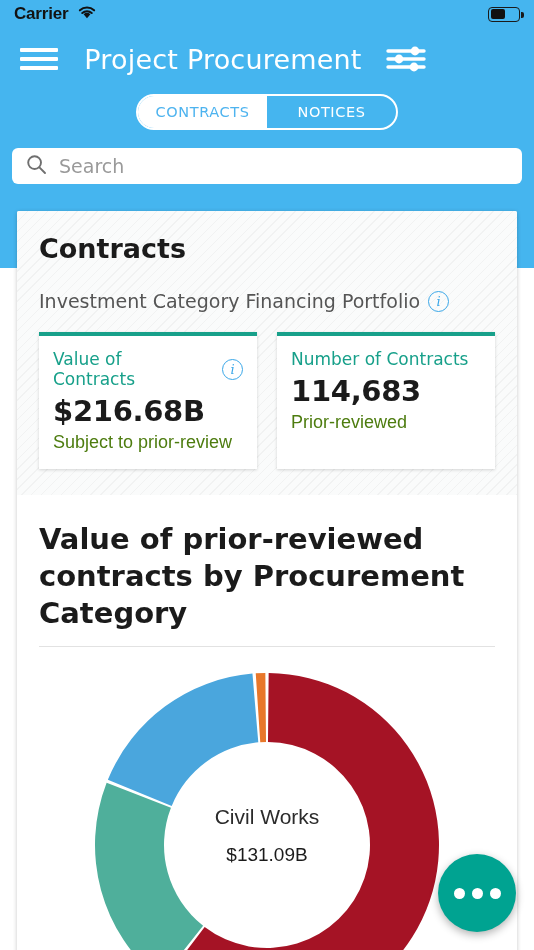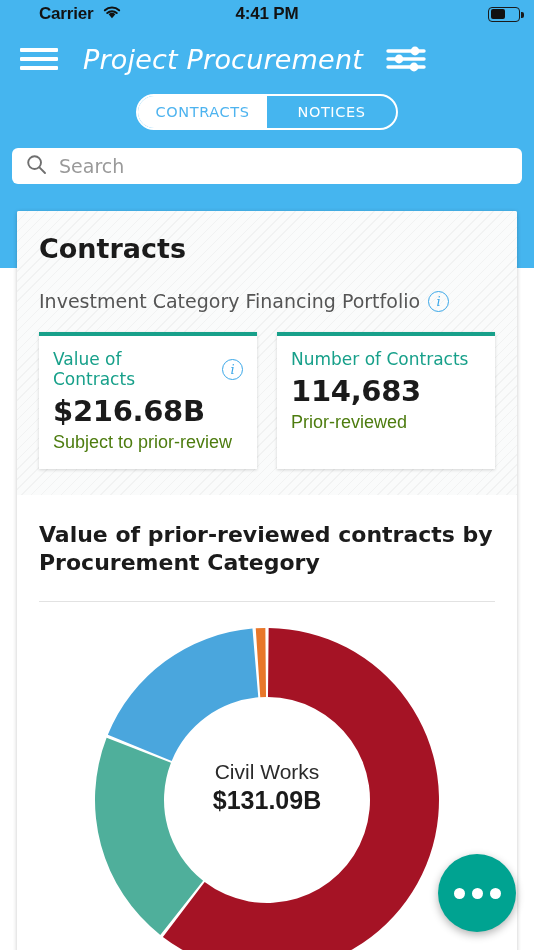--- a/index.html
+++ b/index.html
@@ -41,21 +41,20 @@
   .sb-left {
     display: flex; align-items: center; gap: 8px;
     flex: 0 0 auto;
   }
   .sb-carrier {
     font-size: 17px;
     font-weight: 600;
     font-family: "Liberation Sans", sans-serif;
     color: #121212;
     letter-spacing: -0.2px;
-    margin-left: 25px;
   }
   .sb-center {
     position: absolute;
     left: 0; right: 0;
     text-align: center;
     font-size: 17px;
     font-weight: 700;
     font-family: "Liberation Sans", sans-serif;
     color: #121212;
     letter-spacing: -0.2px;
@@ -90,21 +89,20 @@
 
   
   .navbar {
     position: absolute;
     left: 0; top: 28px;
     width: 446px; height: 62px;
     display: flex;
     align-items: center;
     padding: 0 20px;
     box-sizing: border-box;
-    font-style: italic;
   }
   .hamburger {
     width: 40px; height: 30px;
     display: flex; flex-direction: column;
     justify-content: space-between;
     padding: 4px 0;
     box-sizing: border-box;
     cursor: pointer;
     flex: 0 0 auto;
   }
@@ -280,26 +278,26 @@
     color: #4d7c0f;
     font-family: Liberation Sans, sans-serif;
   }
 
   
   .chart-section {
     background: #ffffff;
     padding: 26px 22px 10px 22px;
   }
   .chart-title {
-    font-size: 22px;
+    font-size: 29px;
     font-weight: 700;
     color: #1b1b1b;
     font-family: "DejaVu Sans", sans-serif;
     line-height: 1.28;
-    margin: 0 0 24px 0;
+    margin: 0 0 14px 0;
   }
   .chart-rule {
     height: 1px;
     background: #e2e2e2;
     margin: 0 0 18px 0;
   }
   .donut-holder {
     display: flex;
     justify-content: center;
     position: relative;
@@ -310,25 +308,25 @@
     top: 140px;
     text-align: center;
     pointer-events: none;
   }
   .donut-center-label {
     font-size: 21px;
     color: #2b2b2b;
     font-family: "Liberation Sans", sans-serif;
   }
   .donut-center-value {
-    font-size: 25px;
-    font-weight: 700;
+    font-size: 19px;
+    font-weight: 400;
     color: #1b1b1b;
     font-family: "Liberation Sans", sans-serif;
-    margin-top: 2px;
+    margin-top: 15px;
   }
 
   
   .fab {
     position: absolute;
     right: 18px;
     bottom: 18px;
     width: 78px; height: 78px;
     border-radius: 50%;
     background: #00a391;
@@ -356,21 +354,20 @@
     <div class="sb-left">
       <span class="sb-carrier">Carrier</span>
       <span>
         <svg width="22" height="16" viewBox="0 0 22 16">
           <path d="M11 14.2 L7.6 10.2 a5.2 5.2 0 0 1 6.8 0 Z" fill="#111"></path>
           <path d="M3.9 6.3 a10.6 10.6 0 0 1 14.2 0" stroke="#111" stroke-width="2.1" fill="none" stroke-linecap="round"></path>
           <path d="M6.3 9.0 a7.1 7.1 0 0 1 9.4 0" stroke="#111" stroke-width="2.1" fill="none" stroke-linecap="round"></path>
         </svg>
       </span>
     </div>
-    <div class="sb-center">4:41 PM</div>
     <div class="sb-right">
       <div class="battery">
         <div class="battery-fill" id="battery-fill" style="width: 14.3px;"></div>
       </div>
     </div>
   </div>
 
   <div class="navbar">
     <div class="hamburger">
       <span></span>

